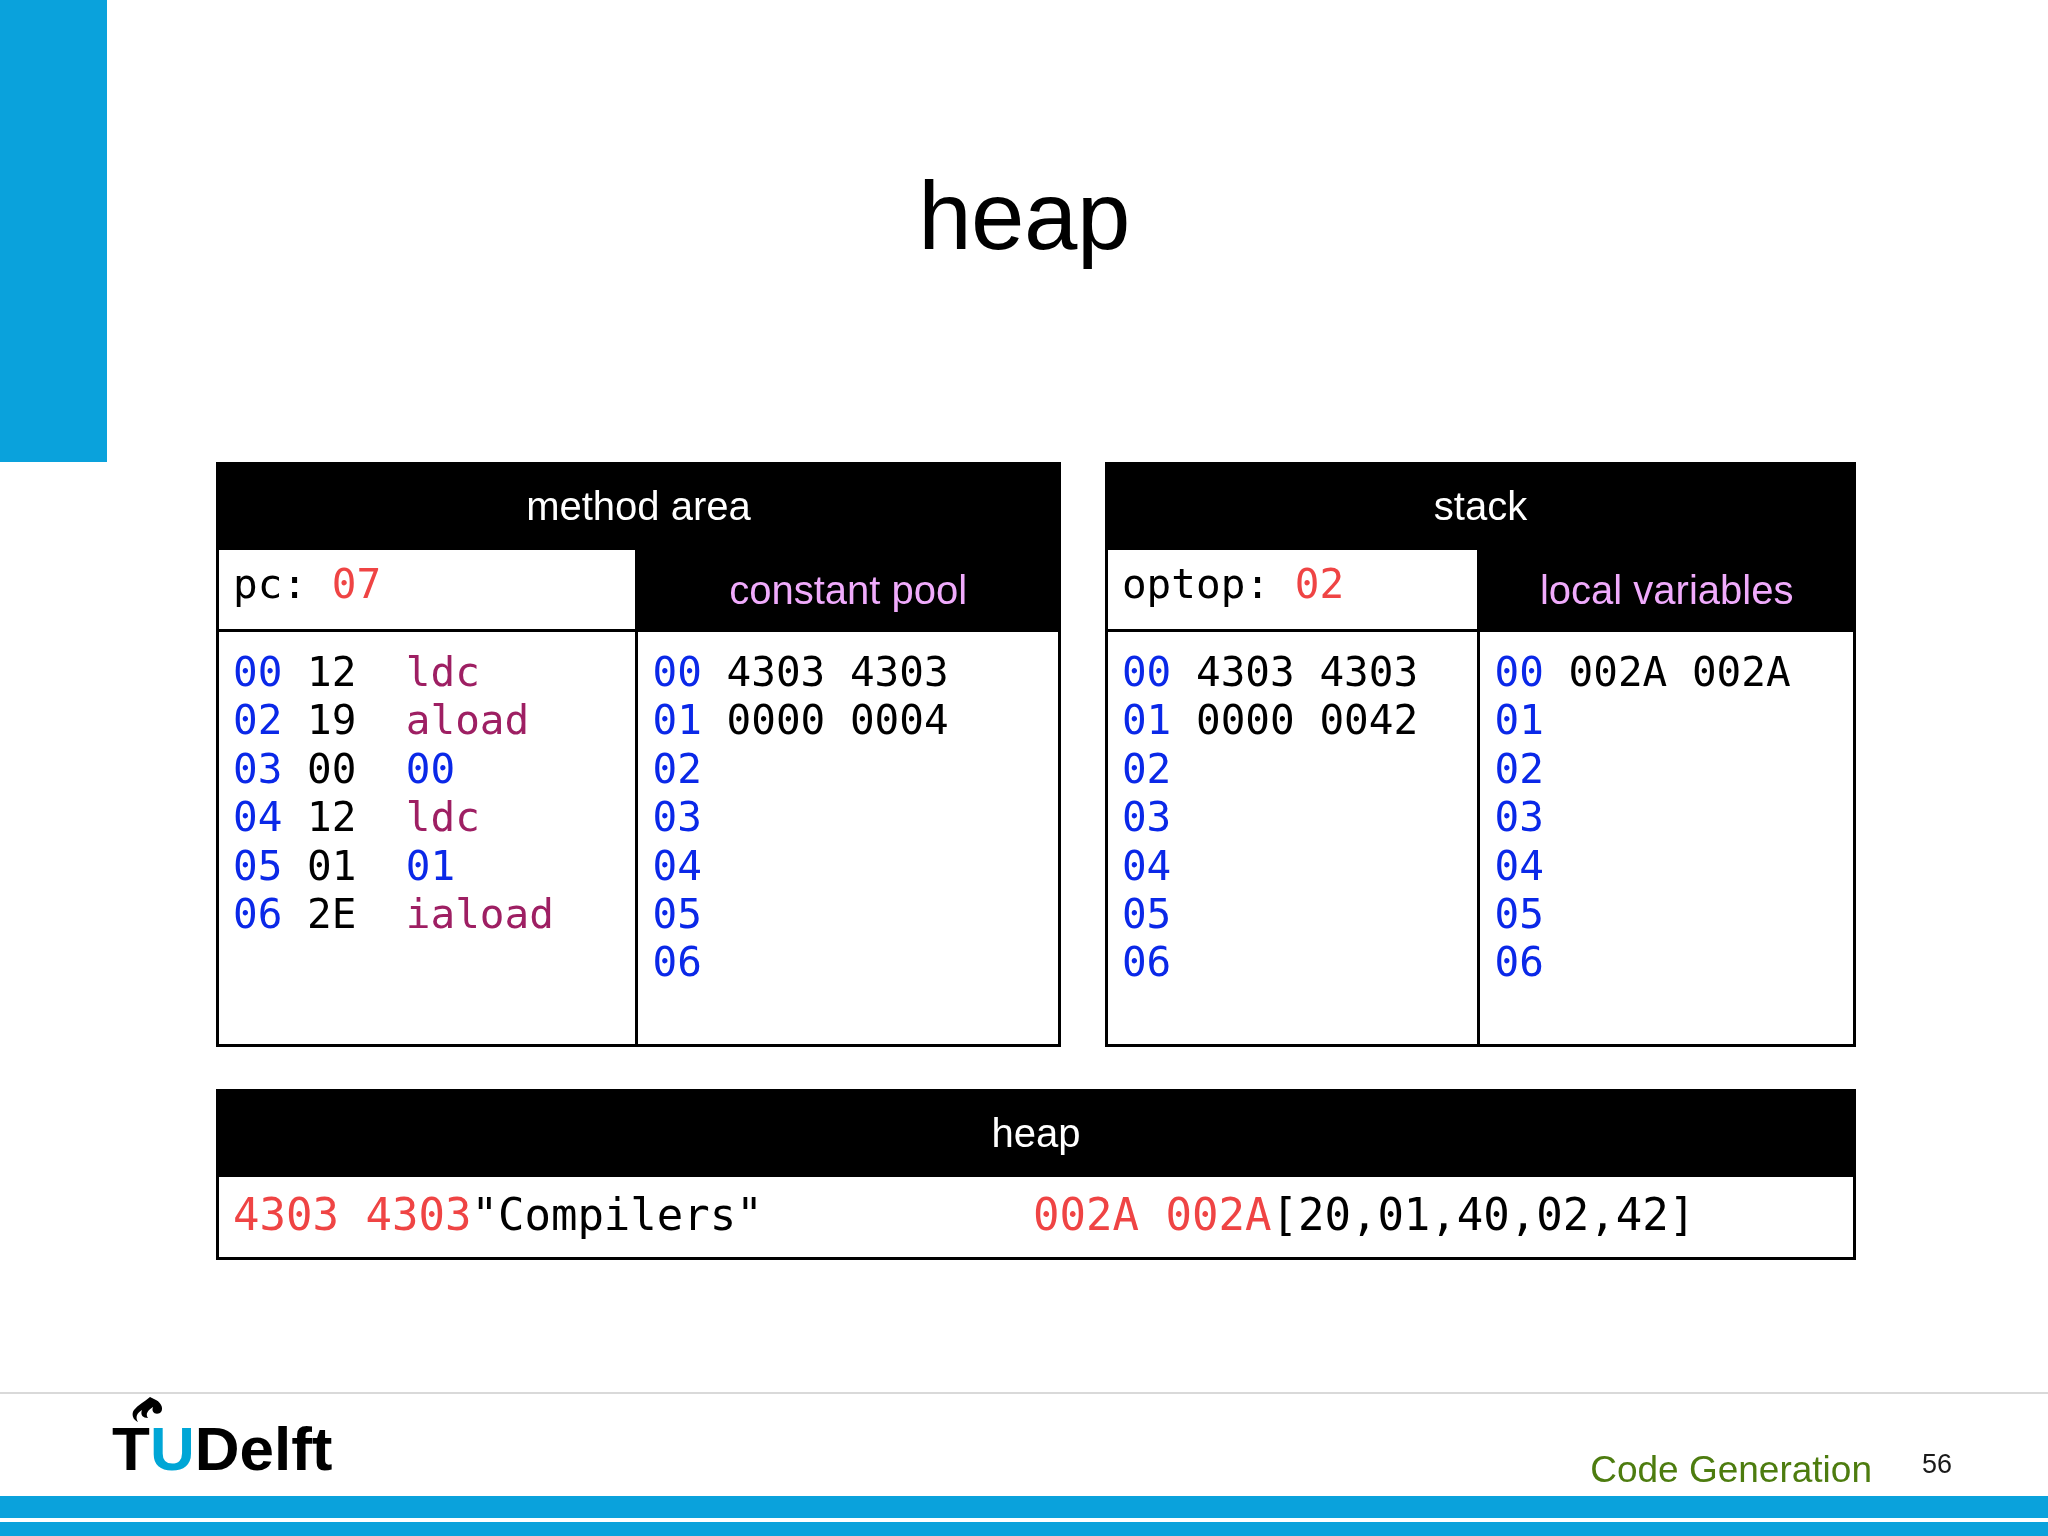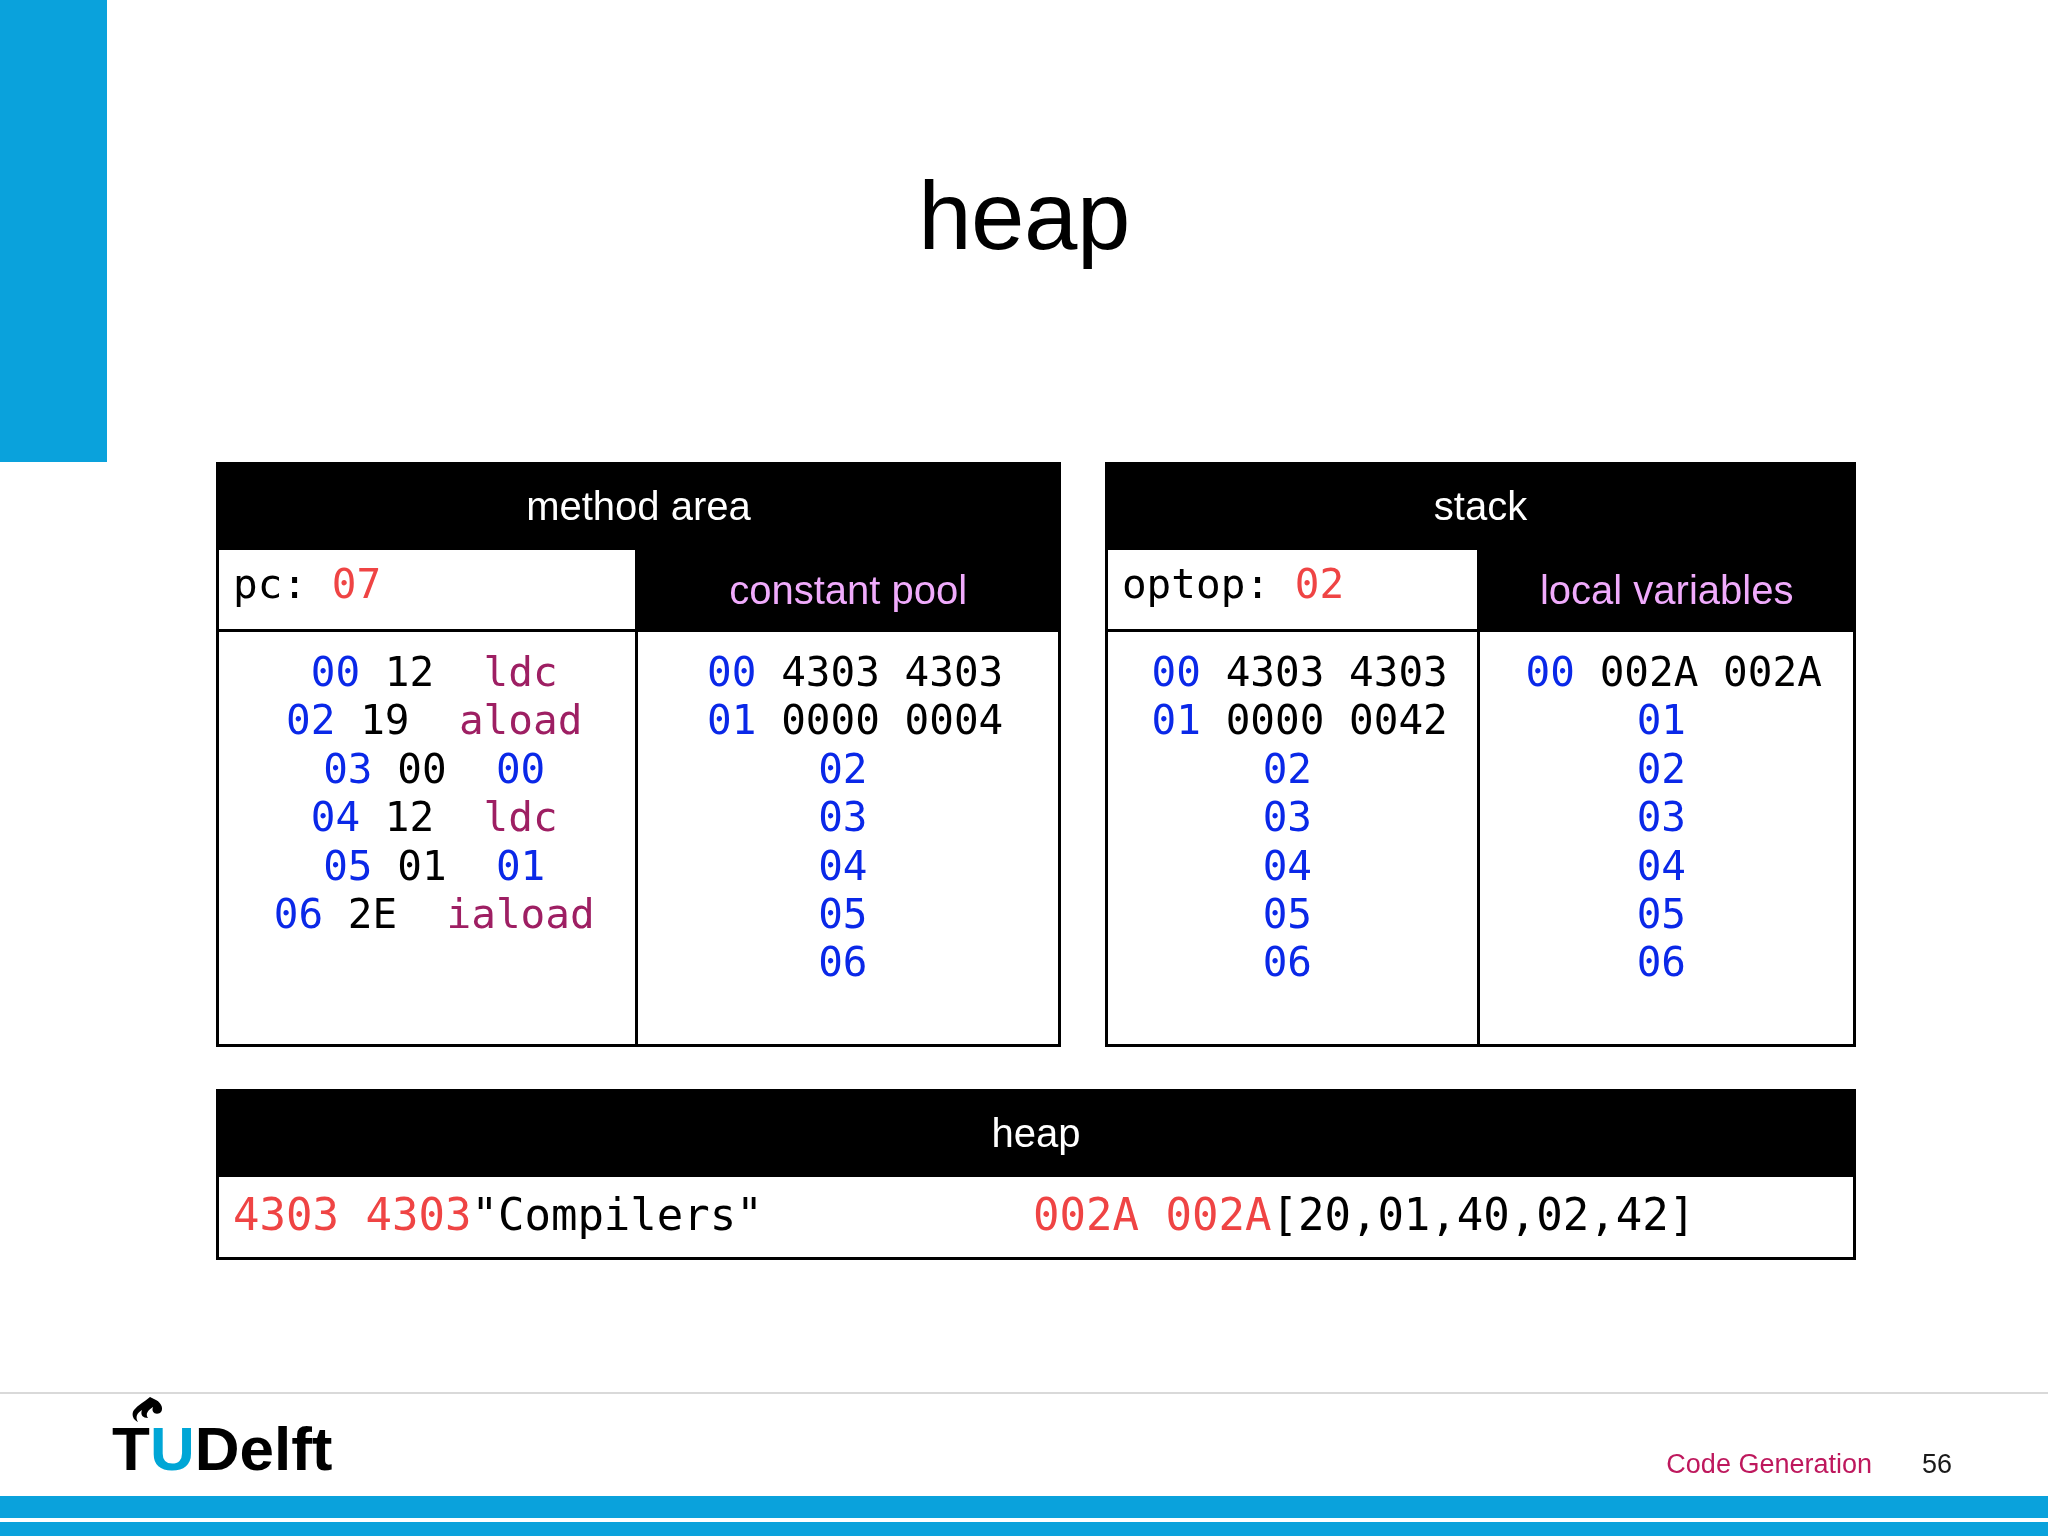--- a/index.html
+++ b/index.html
@@ -89,21 +89,20 @@
     padding: 16px 0 14px 0;
     height: 412px;
   }
   .mem-row {
     font-family: "DejaVu Sans Mono", monospace;
     font-size: 41px;
     line-height: 1.18;
     white-space: pre;
     padding-left: 14px;
     color: #000;
-    text-align: center;
   }
   .addr  { color: #0A28E8; }
   .hexv  { color: #000000; }
   .opblue{ color: #0A28E8; }
   .opcode{ color: #9E1F63; }
   .valblue { color: #ef4444; }
 
   
   .panel-heap {
     margin-top: 42px;
@@ -145,22 +144,22 @@
     left: 16px; top: -10px;
     width: 40px; height: 34px;
   }
   .logo-t { font-weight: bold; }
   .logo-u { font-weight: bold; color: #00A6D6; }
   .logo-delft { font-weight: bold; margin-top: 16px; }
 
   .footer-label {
     position: absolute;
     right: 176px; top: 1449px;
-    font-size: 27px;
-    color: #be185d;
+    font-size: 37px;
+    color: #4d7c0f;
   }
   .footer-page {
     position: absolute;
     right: 96px; top: 1449px;
     font-size: 27px;
     color: #1a1a1a;
   }
   .footer-bar-1 {
     position: absolute;
     left: 0; right: 0; top: 1496px;

